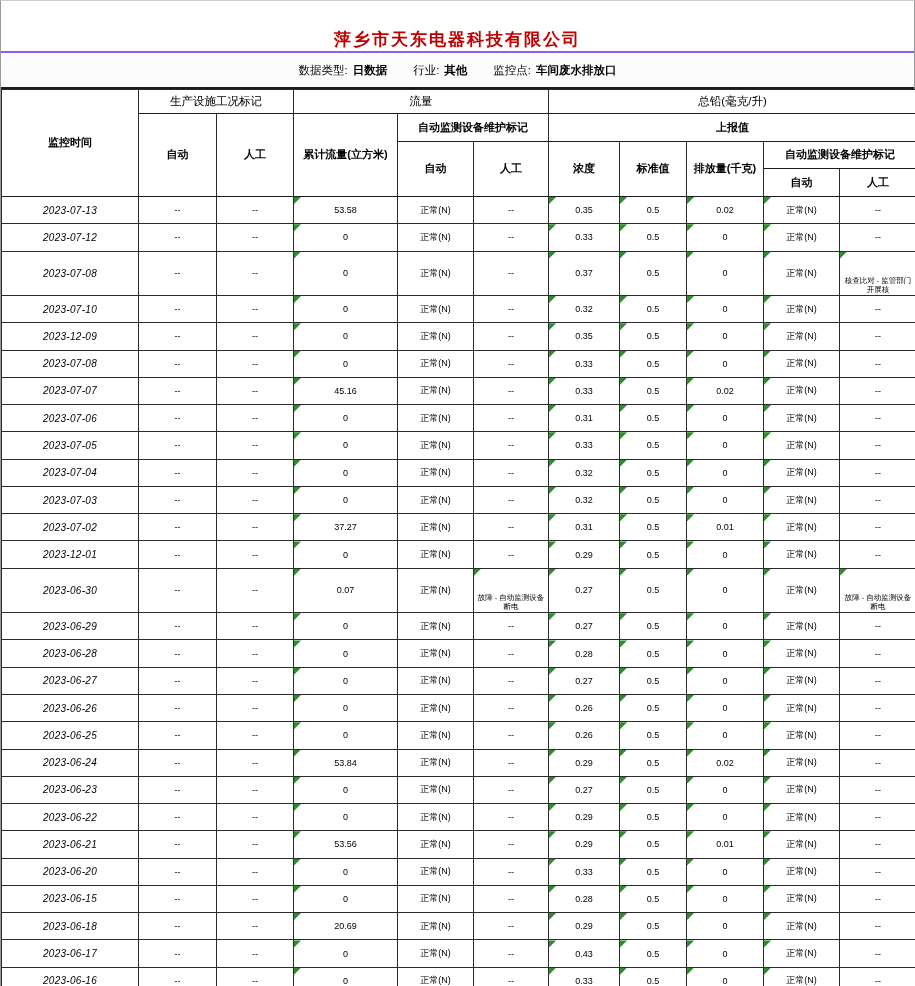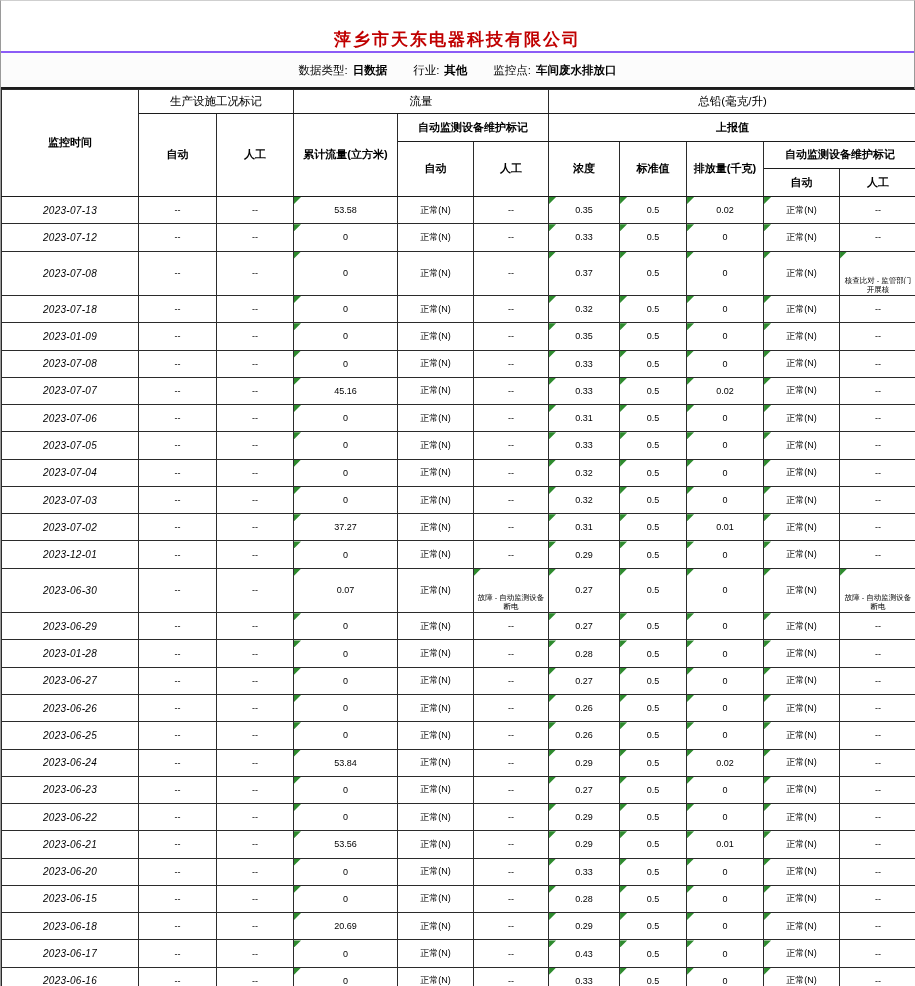--- a/index.html
+++ b/index.html
@@ -126,34 +126,34 @@
           <td><span>0</span><i class="corner"></i></td>
           <td><span>正常(N)</span></td>
           <td><span>--</span></td>
           <td><span>0.37</span><i class="corner"></i></td>
           <td><span>0.5</span><i class="corner"></i></td>
           <td><span>0</span><i class="corner"></i></td>
           <td><span>正常(N)</span><i class="corner"></i></td>
           <td class="note"><span>核查比对 - 监管部门开展核</span><i class="corner"></i></td>
         </tr>
         <tr>
-          <td class="date"><span>2023-07-18</span></td>
+          <td class="date"><span>2023-07-10</span></td>
           <td><span>--</span></td>
           <td><span>--</span></td>
           <td><span>0</span><i class="corner"></i></td>
           <td><span>正常(N)</span></td>
           <td><span>--</span></td>
           <td><span>0.32</span><i class="corner"></i></td>
           <td><span>0.5</span><i class="corner"></i></td>
           <td><span>0</span><i class="corner"></i></td>
           <td><span>正常(N)</span><i class="corner"></i></td>
           <td><span>--</span></td>
         </tr>
         <tr>
-          <td class="date"><span>2023-01-09</span></td>
+          <td class="date"><span>2023-12-09</span></td>
           <td><span>--</span></td>
           <td><span>--</span></td>
           <td><span>0</span><i class="corner"></i></td>
           <td><span>正常(N)</span></td>
           <td><span>--</span></td>
           <td><span>0.35</span><i class="corner"></i></td>
           <td><span>0.5</span><i class="corner"></i></td>
           <td><span>0</span><i class="corner"></i></td>
           <td><span>正常(N)</span><i class="corner"></i></td>
           <td><span>--</span></td>
@@ -282,21 +282,21 @@
           <td><span>0</span><i class="corner"></i></td>
           <td><span>正常(N)</span></td>
           <td><span>--</span></td>
           <td><span>0.27</span><i class="corner"></i></td>
           <td><span>0.5</span><i class="corner"></i></td>
           <td><span>0</span><i class="corner"></i></td>
           <td><span>正常(N)</span><i class="corner"></i></td>
           <td><span>--</span></td>
         </tr>
         <tr>
-          <td class="date"><span>2023-01-28</span></td>
+          <td class="date"><span>2023-06-28</span></td>
           <td><span>--</span></td>
           <td><span>--</span></td>
           <td><span>0</span><i class="corner"></i></td>
           <td><span>正常(N)</span></td>
           <td><span>--</span></td>
           <td><span>0.28</span><i class="corner"></i></td>
           <td><span>0.5</span><i class="corner"></i></td>
           <td><span>0</span><i class="corner"></i></td>
           <td><span>正常(N)</span><i class="corner"></i></td>
           <td><span>--</span></td>

